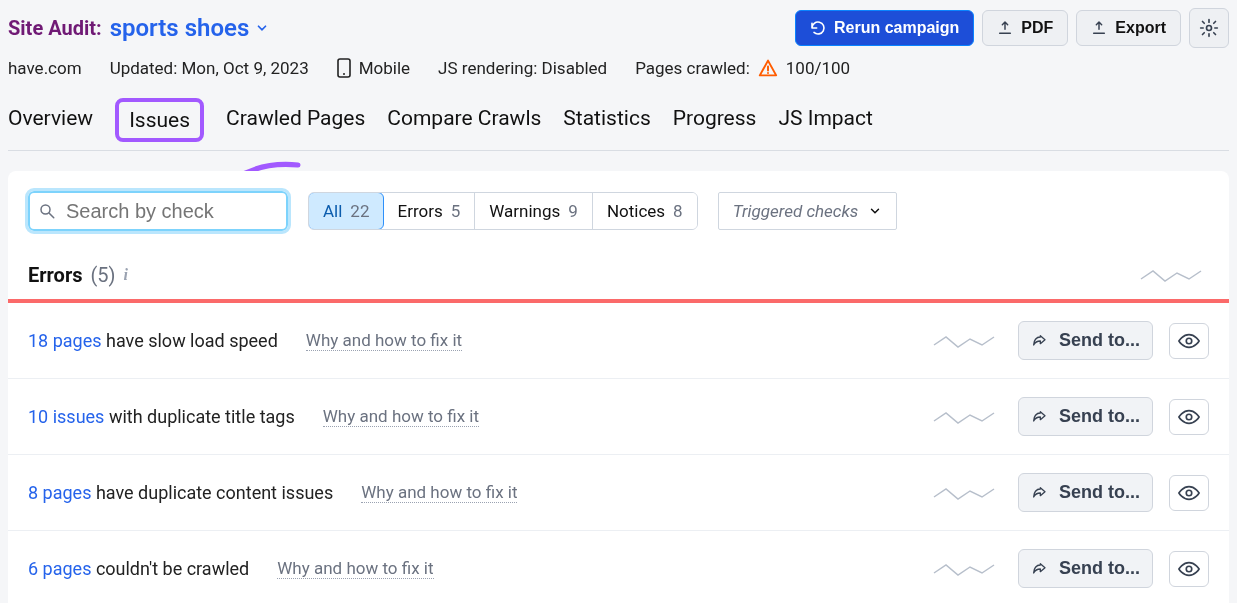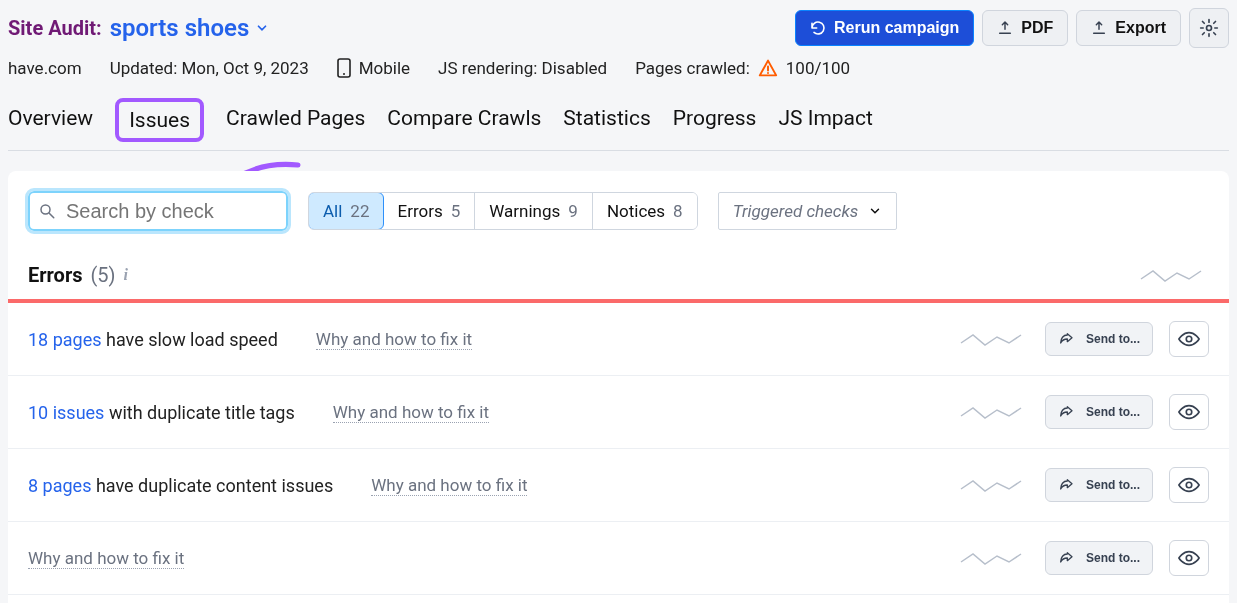--- a/index.html
+++ b/index.html
@@ -34,27 +34,27 @@
   .seg-item.active { background:#cfeaff; border:1px solid #2e90fa; margin:-1px; position:relative; z-index:1; border-radius:6px;}
   .seg-item.active .lbl{ color:#0b5cad;}
   .dropdown { display:inline-flex; align-items:center; gap:10px; border:1px solid #cfd6df; border-radius:2px; padding:8px 14px; font-size:17px; color:#6b7280; background:#fff; cursor:pointer;font-style:italic;}
   .section-head { display:flex; align-items:center; justify-content:space-between; padding: 14px 20px 12px 20px; }
   .section-title { font-size:20px; font-weight:700; display:flex; align-items:center; gap:8px;}
   .section-title .cnt{ color:#6b7280; font-weight:400;}
   .info-ico{ color:#9aa2b1; font-style: italic; font-family: Georgia, serif; font-size:16px;}
   .redbar{ height:4px; background:#fb6a6a; width:100%;}
   .row { display:flex; align-items:center; justify-content:space-between; padding:18px 20px; border-bottom:1px solid #eceff3;}
   .row:last-child{ border-bottom:none;}
-  .row-left{ display:flex; align-items:center; gap:38px; font-size:18px;}
+  .row-left{ display:flex; align-items:center; gap:28px; font-size:18px;}
   .row-left .link{ color:#2563eb; cursor:pointer;}
   .row-left .txt{ color:#222;}
   .fix-link{ color:#6b7280; border-bottom:1px dotted #9aa2b1; cursor:pointer; font-size:17px;}
   .row-right{ display:flex; align-items:center; gap:16px;}
   .spark { width:70px; height:20px; color:#b7bfcb;}
-  .sendto{ display:inline-flex; align-items:center; gap:12px; background:#f1f3f6; border:1px solid #d0d5dd; border-radius:6px; padding:8px 12px; font-size:12px; font-weight:600; color:#374151; cursor:pointer;}
+  .sendto{ display:inline-flex; align-items:center; gap:12px; background:#f1f3f6; border:1px solid #d0d5dd; border-radius:6px; padding:8px 12px; font-size:18px; font-weight:600; color:#374151; cursor:pointer;}
   .eye{ display:inline-flex; align-items:center; justify-content:center; width:40px; height:36px; border:1px solid #d0d5dd; border-radius:6px; background:#fff; cursor:pointer;}
   svg { display:block; }
 </style>
 </head>
 <body>
 
 <div class="header">
   <div class="title-row">
     <div class="title-left">
       <span class="page-title">Site Audit:</span>
@@ -248,20 +248,23 @@
       <button class="eye">
         <svg width="22" height="16" viewBox="0 0 24 16">
               <path d="M1 8s4-7 11-7 11 7 11 7-4 7-11 7S1 8 1 8z" fill="none" stroke="#374151" stroke-width="1.8"></path>
               <circle cx="12" cy="8" r="3" fill="none" stroke="#374151" stroke-width="1.8"></circle>
             </svg>
       </button>
     </div>
       </div>
       <div class="row">
     <div class="row-left">
+      <span>
+        <span class="link">6 pages</span><span class="txt"> couldn't be crawled</span>
+      </span>
       <span class="fix-link">Why and how to fix it</span>
     </div>
     <div class="row-right">
       <svg class="spark" viewBox="0 0 70 20">
             <path d="M2 14 L14 6 L26 16 L38 8 L50 14 L62 6" fill="none" stroke="#b7bfcb" stroke-width="1.5"></path>
           </svg>
       <button class="sendto">
         <svg width="16" height="16" viewBox="0 0 24 24">
               <path d="M14 4l7 6-7 6v-4c-5 0-8 2-10 6 0-7 4-12 10-12V4z" fill="none" stroke="#374151" stroke-width="2" stroke-linejoin="round"></path>
             </svg>

